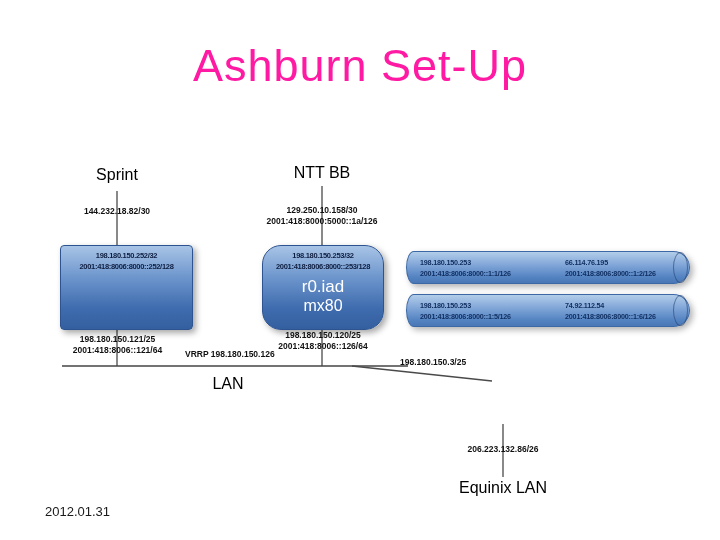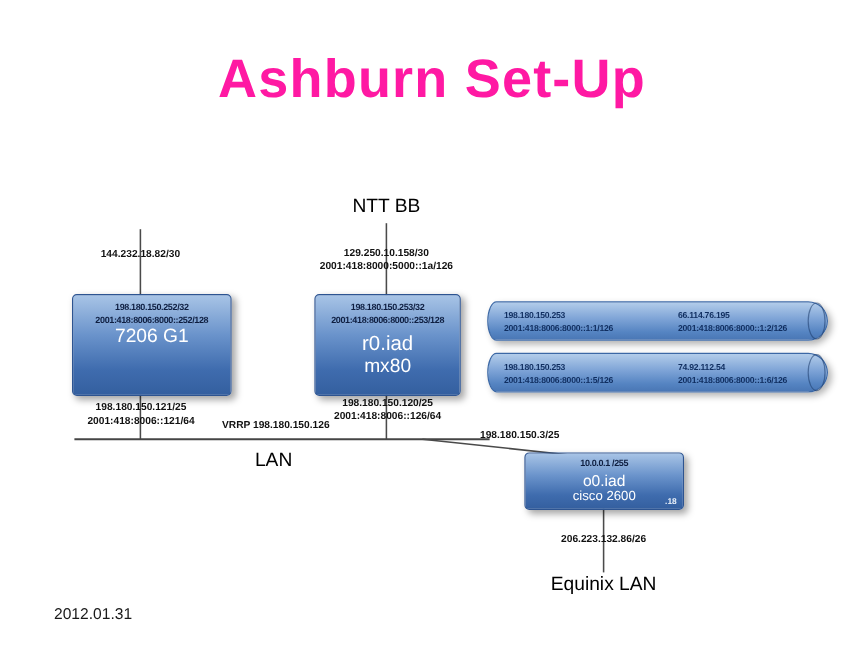--- a/index.html
+++ b/index.html
@@ -3,21 +3,21 @@
 <meta charset="utf-8">
 <style>
   * { margin:0; padding:0; box-sizing:border-box; }
   body { background:#888; font-family:"Liberation Sans", sans-serif; }
   .slide {
     position:relative; width:720px; height:540px; background:#ffffff;
     overflow:hidden; margin:0 auto;
   }
   .title {
     position:absolute; top:40px; left:0; width:720px; text-align:center;
-    font-size:45px; font-weight:bold; letter-spacing:1px; color:#ff19a3;
+    font-size:45px; font-weight:normal; letter-spacing:1px; color:#ff19a3;
   }
   .connectors { position:absolute; left:0; top:0; }
   .lbl { position:absolute; color:#000; font-size:16px; text-align:center; }
   .ip  { position:absolute; color:#111; font-size:8.5px; font-weight:bold;
          text-align:center; line-height:1.35; white-space:nowrap; }
   .router {
     position:absolute; text-align:center;
     background:linear-gradient(to bottom,#a8c4e6 0%,#6a93cb 40%,#3f6cae 75%,#345f9f 100%);
     border:1px solid #2d5491; border-radius:4px;
     box-shadow:3px 3px 6px rgba(0,0,0,0.35);
@@ -58,41 +58,41 @@
   <svg class="connectors" width="720" height="540" viewBox="0 0 720 540">
     <line x1="117" y1="191" x2="117" y2="246" stroke="#4a4a4a" stroke-width="1.3"></line>
     <line x1="322" y1="186" x2="322" y2="246" stroke="#4a4a4a" stroke-width="1.3"></line>
     <line x1="117" y1="329" x2="117" y2="366" stroke="#4a4a4a" stroke-width="1.3"></line>
     <line x1="322" y1="329" x2="322" y2="366" stroke="#4a4a4a" stroke-width="1.3"></line>
     <line x1="62" y1="366" x2="408" y2="366" stroke="#454545" stroke-width="1.6"></line>
     <line x1="352" y1="366" x2="492" y2="381" stroke="#4a4a4a" stroke-width="1.3"></line>
     <line x1="503" y1="424" x2="503" y2="477" stroke="#4a4a4a" stroke-width="1.3"></line>
   </svg>
 
+  <div class="lbl" style="left:70px; top:166px; width:94px;">Sprint</div>
   <div class="ip" style="left:62px; top:206px; width:110px;">144.232.18.82/30</div>
 
   <div class="lbl" style="left:270px; top:164px; width:104px;">NTT BB</div>
   <div class="ip" style="left:252px; top:205px; width:140px;">
     <div>129.250.10.158/30</div>
     <div>2001:418:8000:5000::1a/126</div>
   </div>
 
   <div class="router" style="left:60px; top:245px; width:133px; height:85px;">
     <div class="router-ips">
       <div>198.180.150.252/32</div>
       <div>2001:418:8006:8000::252/128</div>
     </div>
-    <div class="router-model">7206 G1</div>
   </div>
   <div class="ip" style="left:55px; top:334px; width:125px;">
     <div>198.180.150.121/25</div>
     <div>2001:418:8006::121/64</div>
   </div>
 
-  <div class="router" style="left:262px; top:245px; width:122px; height:85px;">
+  <div class="router" style="left:262px; top:245px; width:122px; height:85px;border-radius:19px;">
     <div class="router-ips">
       <div>198.180.150.253/32</div>
       <div>2001:418:8006:8000::253/128</div>
     </div>
     <div class="router-name">r0.iad</div>
     <div class="router-model">mx80</div>
   </div>
   <div class="ip" style="left:258px; top:330px; width:130px;">
     <div>198.180.150.120/25</div>
     <div>2001:418:8006::126/64</div>
@@ -119,25 +119,19 @@
     <div class="cyl-col right">
       <div>74.92.112.54</div>
       <div>2001:418:8006:8000::1:6/126</div>
     </div>
   </div>
 
   <div class="ip" style="left:185px; top:349px; width:90px; text-align:left;">VRRP 198.180.150.126</div>
   <div class="lbl" style="left:198px; top:375px; width:60px;">LAN</div>
   <div class="ip" style="left:400px; top:357px; width:80px; text-align:left;">198.180.150.3/25</div>
 
-  <div class="router small-router" style="left:437px; top:377px; width:133px; height:48px;">
-    <div class="router-ips">10.0.0.1 /255</div>
-    <div class="router-name">o0.iad</div>
-    <div class="router-model">cisco 2600</div>
-    <div class="corner-tag">.18</div>
-  </div>
   <div class="ip" style="left:443px; top:444px; width:120px;">206.223.132.86/26</div>
 
   <div class="lbl" style="left:438px; top:479px; width:130px;">Equinix LAN</div>
 
   <div class="date">2012.01.31</div>
 
 </div>
 
 </body></html>

